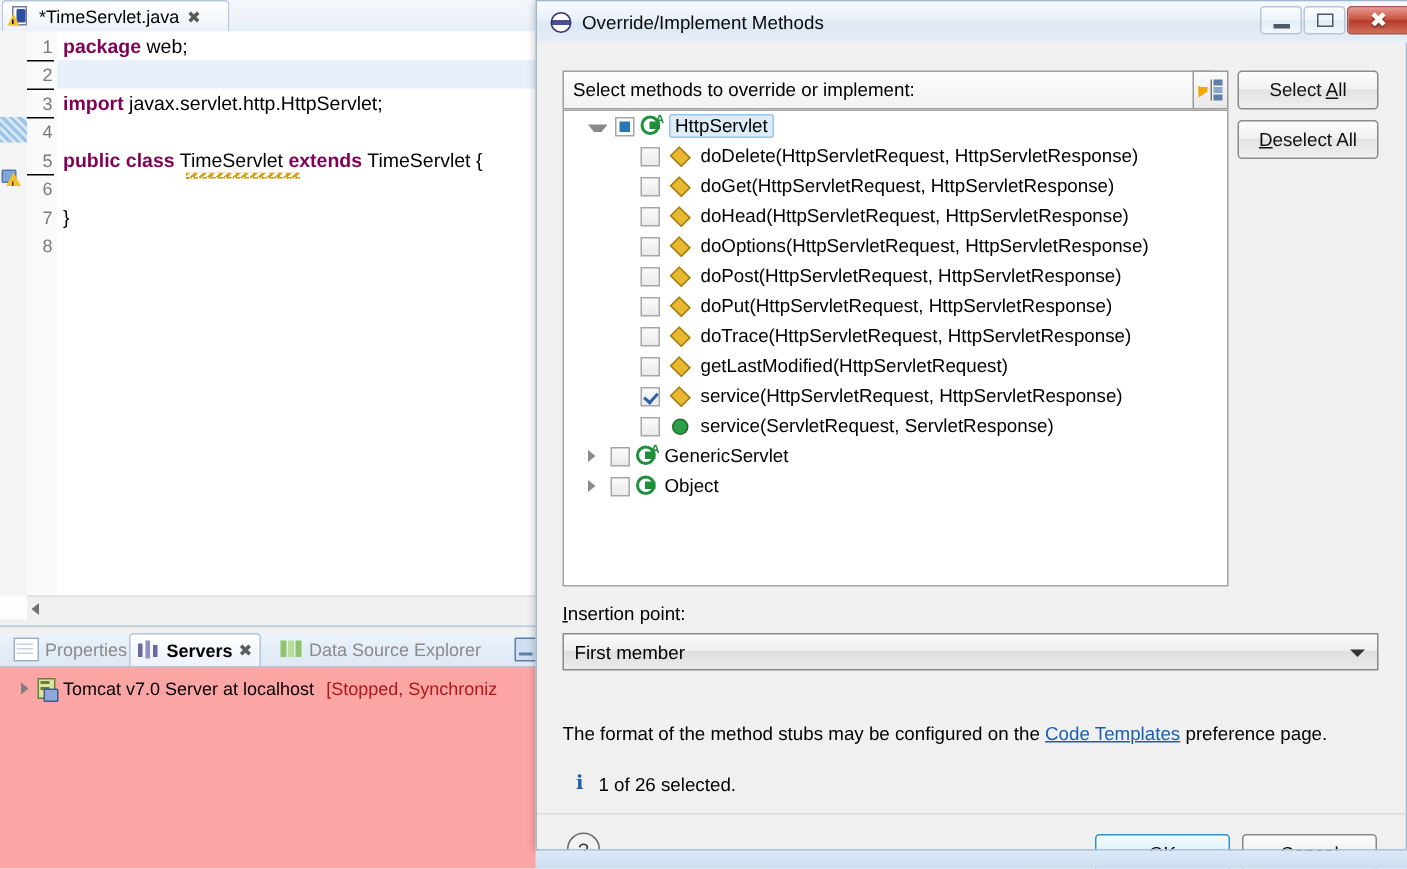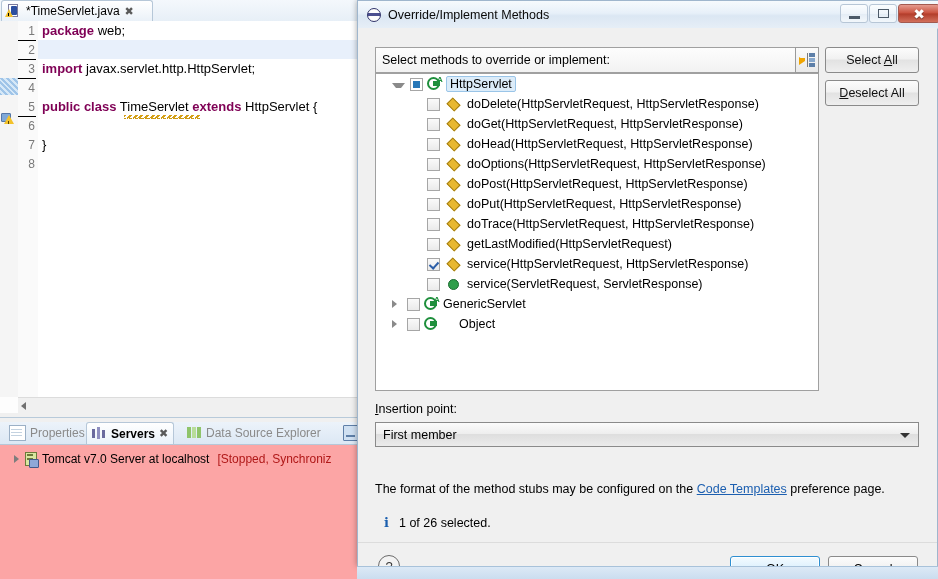--- a/index.html
+++ b/index.html
@@ -273,21 +273,21 @@
     <div class="foldline" style="top:21px;left:18px;width:0;"></div>
     <div class="foldline" style="top:40px;left:18px;width:18px;"></div>
     <div class="foldline" style="top:59px;left:18px;width:18px;"></div>
     <div class="foldline" style="top:78px;left:18px;width:18px;"></div>
     <div class="foldline" style="top:116px;left:18px;width:18px;"></div>
 
     <div id="code">
       <div class="hl-row" style="top:19px;"></div>
       <div class="codeline" style="top:2px;"><span class="kw">package</span><span class="pl"> web;</span></div>
       <div class="codeline" style="top:40px;"><span class="kw">import</span><span class="pl"> javax.servlet.http.HttpServlet;</span></div>
-      <div class="codeline" style="top:78px;"><span class="kw">public class</span><span class="pl"> TimeServlet </span><span class="kw">extends</span><span class="pl"> HttpServlet {</span></div>
+      <div class="codeline" style="top:78px;"><span class="kw">public class</span><span class="pl"> TimeServlet </span><span class="kw">extends</span><span class="pl"> TimeServlet {</span></div>
       <div class="warn-squiggle" style="left:86px;top:94px;width:76px;"></div>
       <div class="codeline" style="top:116px;"><span class="pl">}</span></div>
     </div>
 
     <div id="ed-hscroll">
       <span class="arrow"></span>
     </div>
     <div id="editor-bottom-edge"></div>
   </div>
   <div id="editor-frame-line"></div>
@@ -478,21 +478,21 @@
         <span class="tlabel" style="margin-left:4px;">GenericServlet</span>
       </div>
 
       <div class="trow">
         <span class="twist"></span>
         <span class="cb"></span>
         <span class="classicon">
             <span class="circ"></span>
             <span class="cut"></span>
           </span>
-        <span class="tlabel" style="margin-left:20px;">Object</span>
+        <span class="tlabel" style="margin-left:4px;">Object</span>
       </div>
     </div>
 
     <div id="ins-label"><span class="ul">I</span>nsertion point:</div>
 
     <div id="ins-combo">
       <span id="ins-combo-text">First member</span>
       <span id="ins-arrow"></span>
     </div>
 

